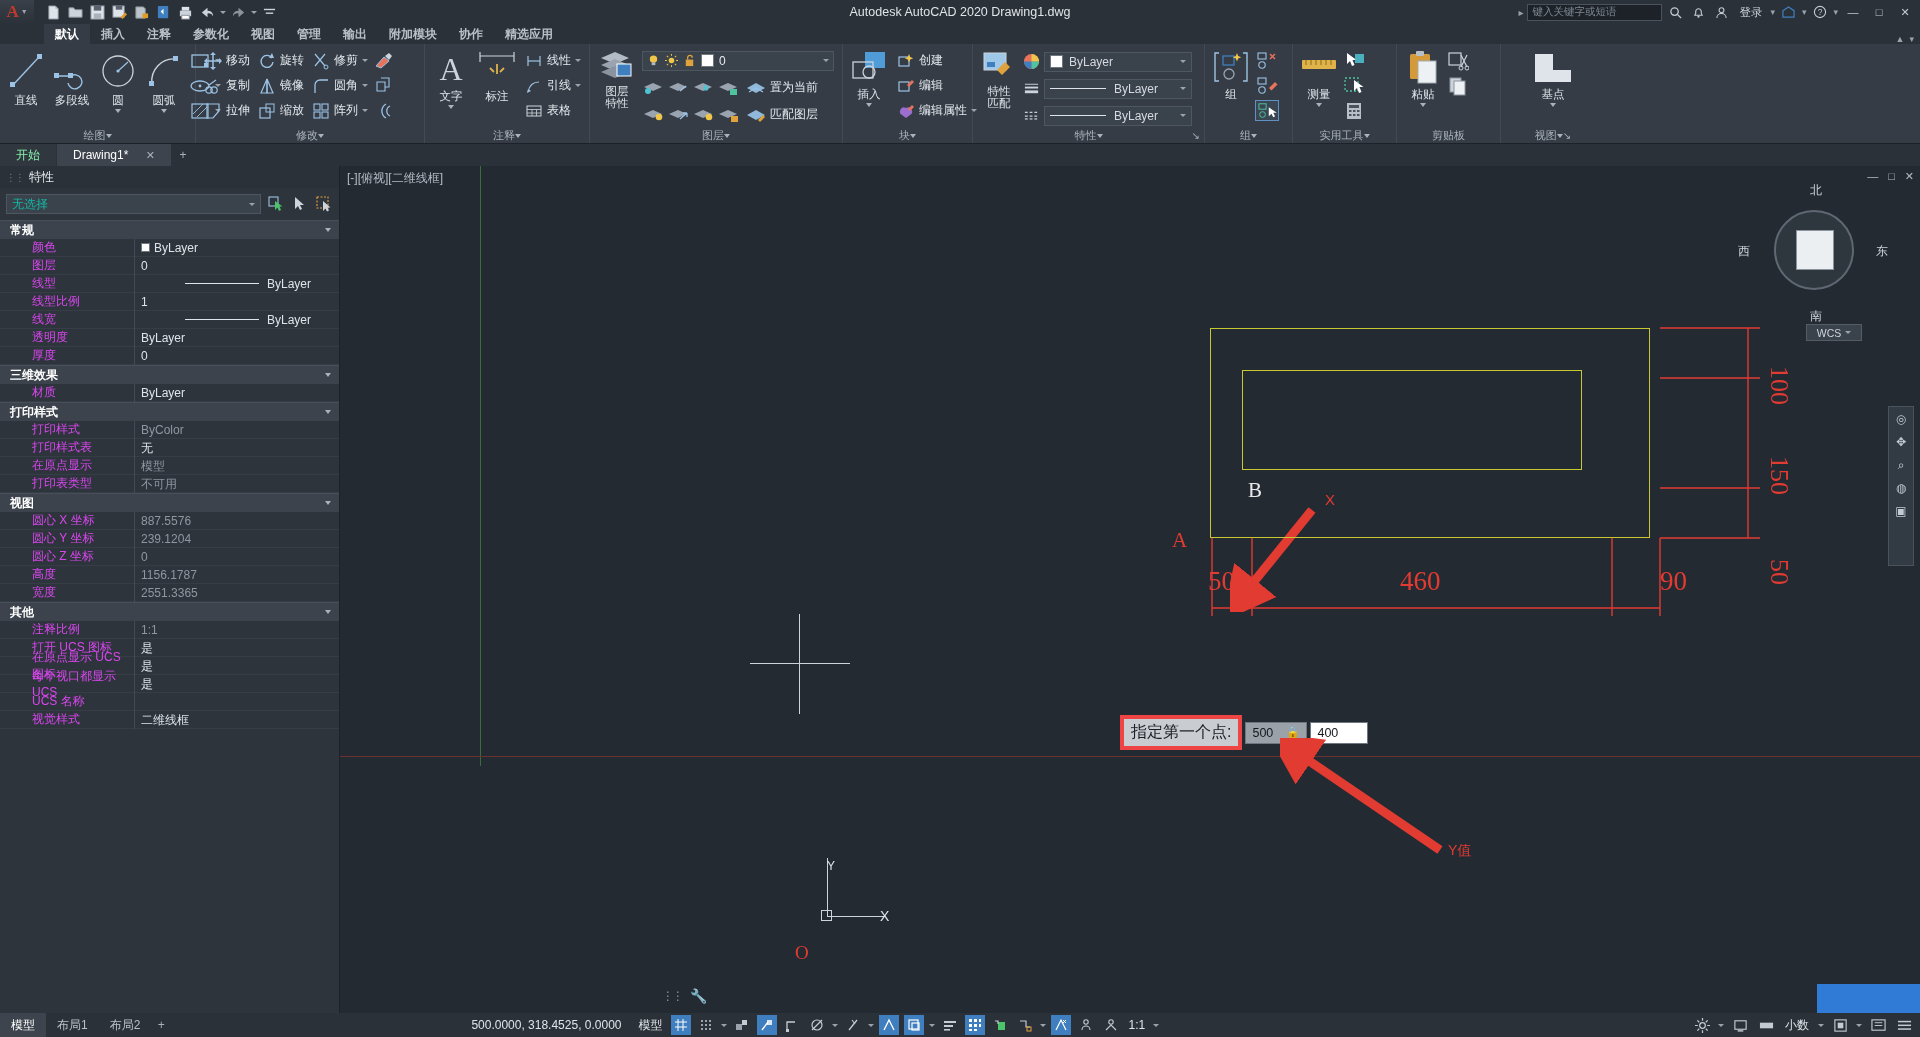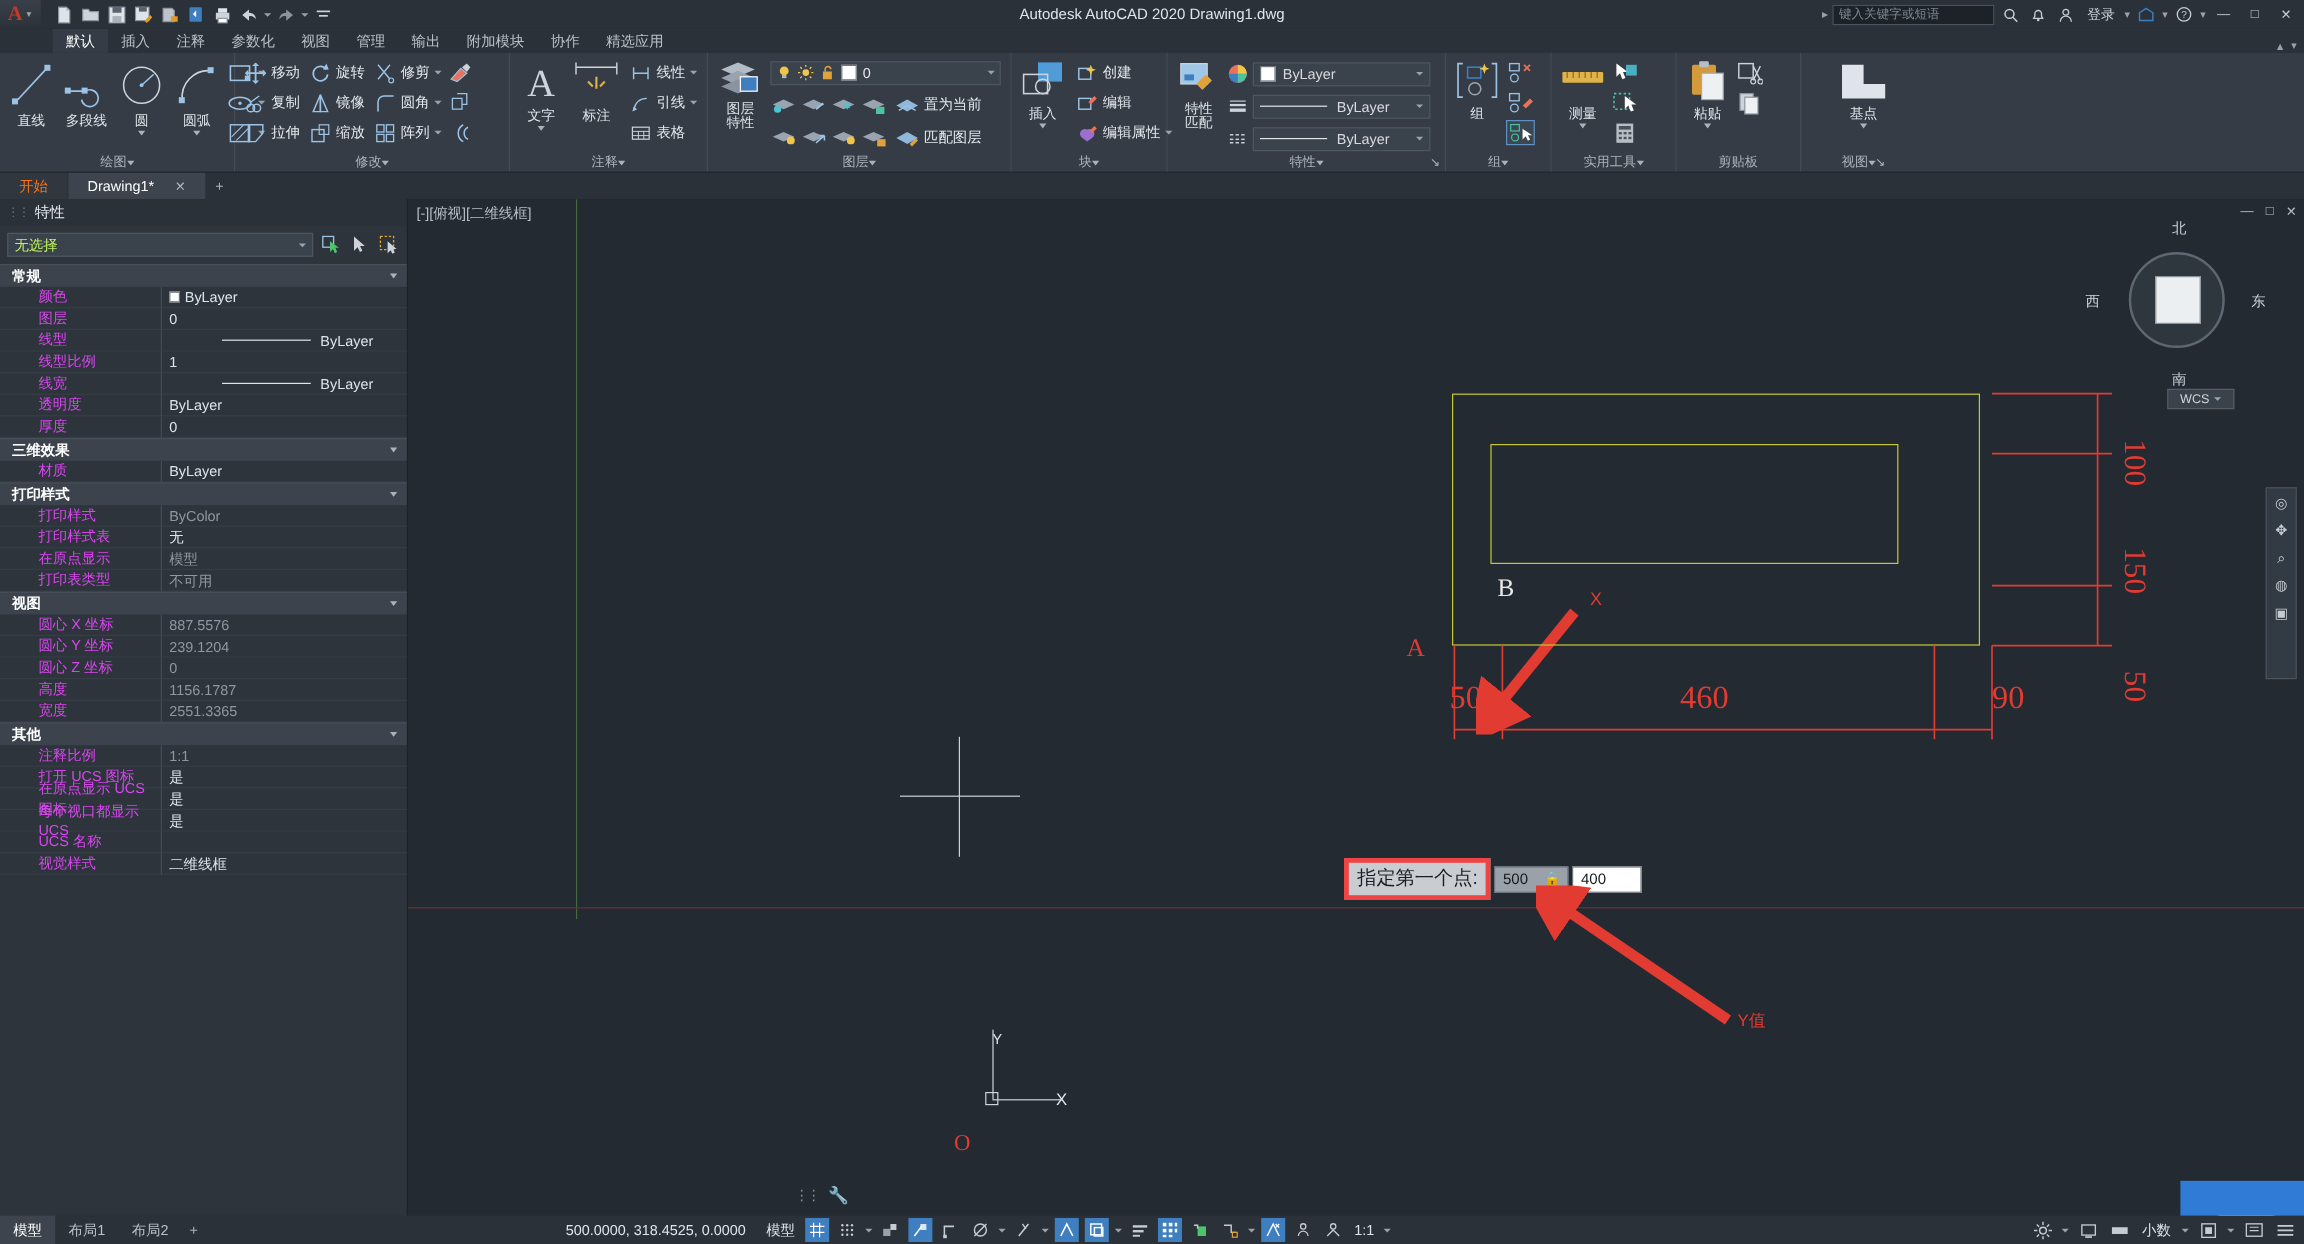--- a/index.html
+++ b/index.html
@@ -38,21 +38,21 @@
   }
   .winbtn{ width:22px;height:20px;display:flex;align-items:center;justify-content:center;color:#c5cbd2;font-size:11px;}
   .tb-item{ display:flex;align-items:center;gap:3px;color:#cdd3da;font-size:11.5px;padding:0 4px;}
 
   
   .ribbon-tabs{
     position:absolute;left:0;top:24px;width:1920px;height:20px;
     background:#2b3138;display:flex;align-items:flex-end;padding-left:44px;
   }
   .rtab{
-    padding:1px 11px;font-size:12px;color:#b9c0c8;line-height:18px;cursor:default;
+    padding:1px 11px;font-size:12px;color:#b9c0c8;line-height:18px;cursor:default;font-weight:bold;
   }
   .rtab.active{ background:#353c45;color:#ffffff;}
   .tabs-right{ margin-left:auto;display:flex;align-items:center;gap:5px;padding-right:6px;color:#9aa3ad;}
 
   
   .ribbon{
     position:absolute;left:0;top:44px;width:1920px;height:100px;
     background:#353c45;display:flex;align-items:stretch;
     border-bottom:1px solid #1d2228;
   }
@@ -75,39 +75,39 @@
   .col3{ display:flex;flex-direction:column;}
   .irow{ display:flex;align-items:center;gap:3px;height:25px;}
   .ico{ display:inline-flex;align-items:center;justify-content:center;}
 
   
   .doctabs{
     position:absolute;left:0;top:144px;width:1920px;height:22px;
     background:#2b3138;display:flex;align-items:flex-end;
   }
   .dtab{
-    height:22px;line-height:22px;padding:0 16px;font-size:12px;color:#f97316;
+    height:22px;line-height:22px;padding:0 16px;font-size:12px;color:#86efac;
     background:#31373f;margin-right:1px;position:relative;
   }
   .dtab.active{ background:#3d444d;color:#ffffff;}
   .dtab .x{ margin-left:14px;color:#aab2bb;font-size:11px;}
   .dtab-add{ width:22px;text-align:center;color:#aab2bb;line-height:22px;}
 
   
   .props{
     position:absolute;left:0;top:166px;width:340px;height:853px;
     background:#2e343c;border-right:1px solid #1d2228;
   }
   .props-hdr{ height:22px;display:flex;align-items:center;padding-left:6px;
     font-size:12.5px;color:#e6eaef;background:#2b3138;}
   .props-hdr .grip{color:#6e7680;margin-right:5px;letter-spacing:-1px;font-size:10px;}
   .props-sel{ display:flex;align-items:center;gap:5px;padding:6px;}
   .sel-combo{
     flex:1;height:20px;background:#3a424b;border:1px solid #4e5761;
-    display:flex;align-items:center;padding:0 5px;font-size:12px;color:#bef264;
+    display:flex;align-items:center;padding:0 5px;font-size:12px;color:#14b8a6;
   }
   .sel-combo .arr{margin-left:auto;}
   .pbtn{ width:19px;height:19px;display:flex;align-items:center;justify-content:center;}
   .grp-hdr{
     height:19px;background:#3c434c;display:flex;align-items:center;
     padding-left:10px;font-weight:bold;font-size:12px;color:#ffffff;
     border-top:1px solid #474f59;
   }
   .grp-hdr .arr{margin-left:auto;margin-right:8px;}
   .prow{ height:18px;display:flex;align-items:center;border-bottom:1px solid #363d46;}

